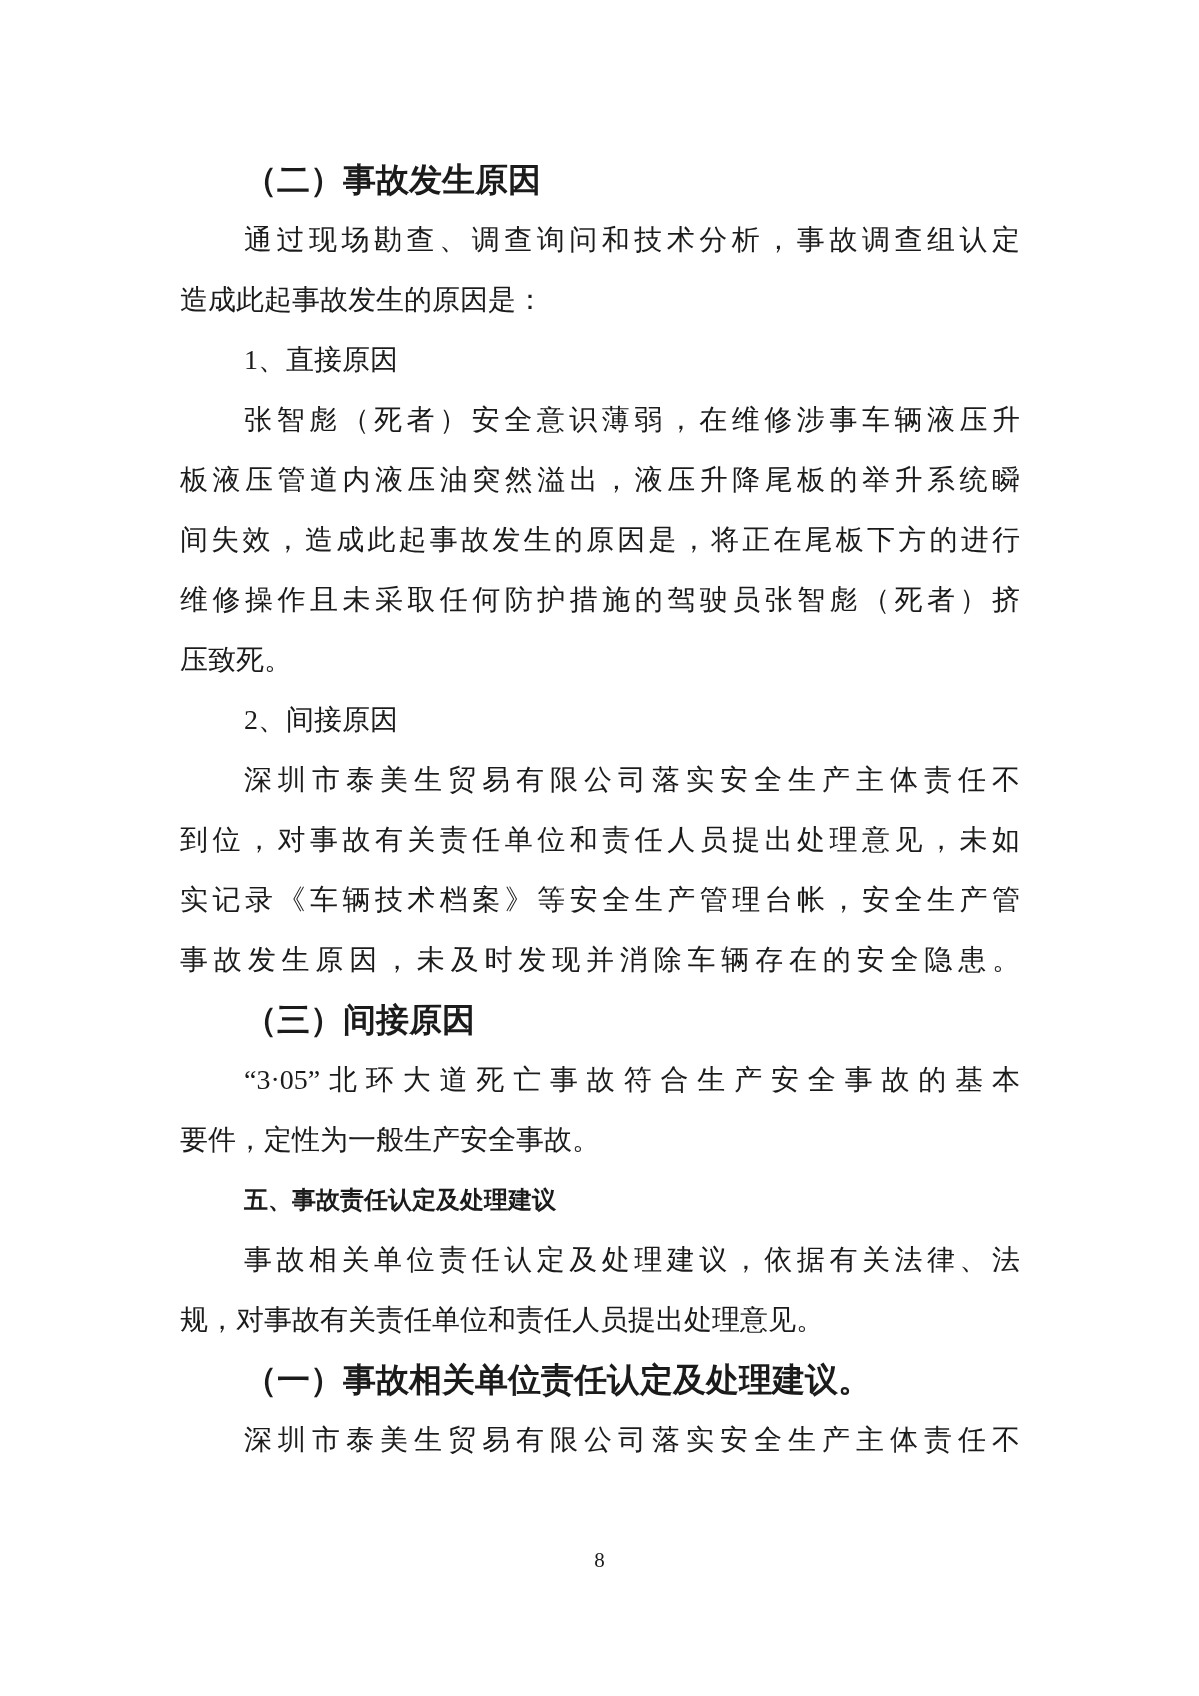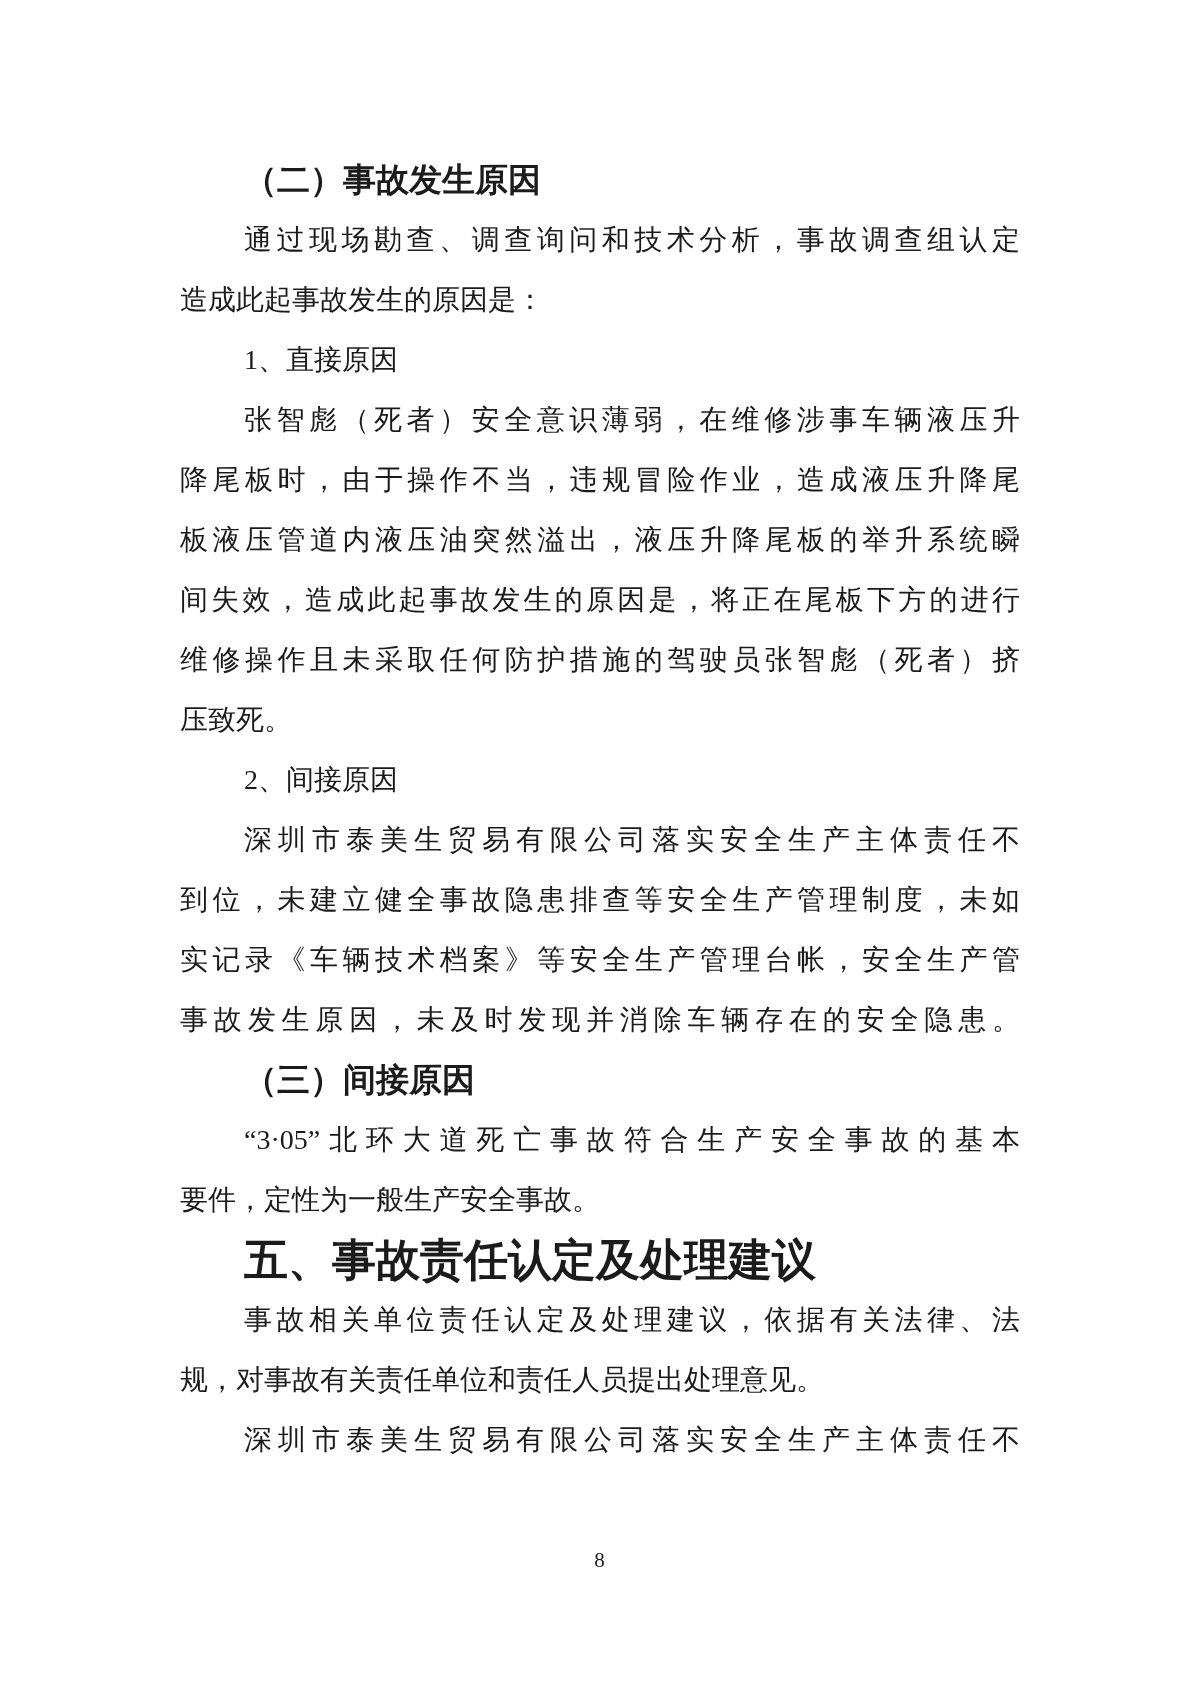--- a/index.html
+++ b/index.html
@@ -36,21 +36,21 @@
   }
   .indent {
     padding-left: 64px;
   }
   .heading {
     font-weight: bold;
     font-family: "Liberation Sans", "DejaVu Sans", sans-serif;
     font-size: 33px;
   }
   .main-heading {
-    font-size: 44px;
+    font-size: 24px;
   }
   .page-num {
     position: absolute;
     left: 0;
     right: 0;
     top: 1540px;
     text-align: center;
     font-size: 21px;
     line-height: 40px;
     color: #1b1b1b;
@@ -59,32 +59,32 @@
 </head>
 <body>
 
 <div class="page">
   <div class="content">
     <div class="ln heading indent">（二）事故发生原因</div>
     <div class="ln indent justify">通过现场勘查、调查询问和技术分析，事故调查组认定</div>
     <div class="ln">造成此起事故发生的原因是：</div>
     <div class="ln indent">1、直接原因</div>
     <div class="ln indent justify">张智彪（死者）安全意识薄弱，在维修涉事车辆液压升</div>
-    <div class="ln justify">降尾板时，由于操作不当，违规冒险作业，造成液压升降尾</div>
     <div class="ln justify">板液压管道内液压油突然溢出，液压升降尾板的举升系统瞬</div>
     <div class="ln justify">间失效，造成此起事故发生的原因是，将正在尾板下方的进行</div>
     <div class="ln justify">维修操作且未采取任何防护措施的驾驶员张智彪（死者）挤</div>
     <div class="ln">压致死。</div>
     <div class="ln indent">2、间接原因</div>
     <div class="ln indent justify">深圳市泰美生贸易有限公司落实安全生产主体责任不</div>
-    <div class="ln justify">到位，未建立健全事故隐患排查等安全生产管理制度，未如</div>
+    <div class="ln justify">到位，对事故有关责任单位和责任人员提出处理意见，未如</div>
     <div class="ln justify">实记录《车辆技术档案》等安全生产管理台帐，安全生产管</div>
     <div class="ln justify">事故发生原因，未及时发现并消除车辆存在的安全隐患。</div>
     <div class="ln heading indent">（三）间接原因</div>
     <div class="ln indent justify">“3·05”北环大道死亡事故符合生产安全事故的基本</div>
     <div class="ln">要件，定性为一般生产安全事故。</div>
     <div class="ln heading main-heading indent">五、事故责任认定及处理建议</div>
     <div class="ln indent justify">事故相关单位责任认定及处理建议，依据有关法律、法</div>
     <div class="ln">规，对事故有关责任单位和责任人员提出处理意见。</div>
+    <div class="ln heading indent">（一）事故相关单位责任认定及处理建议。</div>
     <div class="ln indent justify">深圳市泰美生贸易有限公司落实安全生产主体责任不</div>
   </div>
   <div class="page-num">8</div>
 </div>
 
 </body></html>

